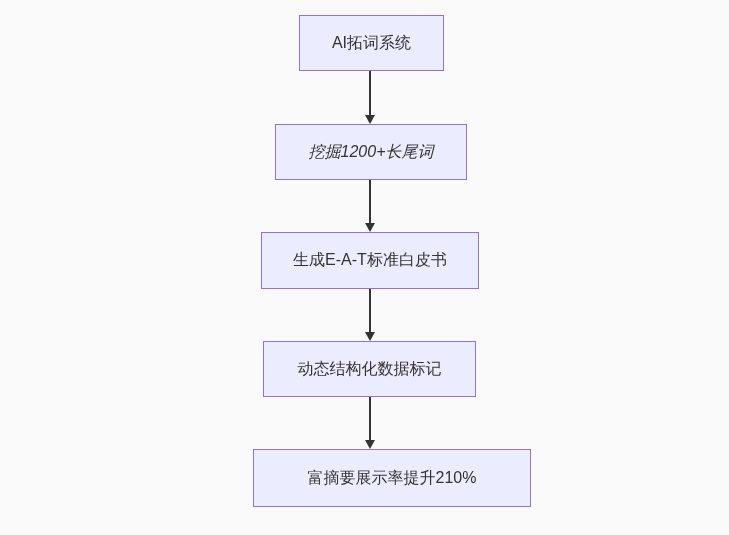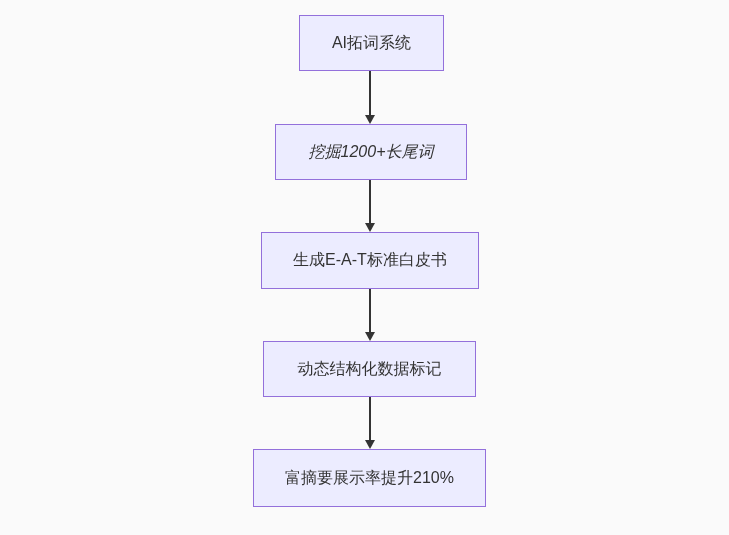--- a/index.html
+++ b/index.html
@@ -28,21 +28,21 @@
     display: flex;
     align-items: center;
     justify-content: center;
     text-align: center;
     white-space: nowrap;
   }
   .node-0 { left: 299px; top: 15px;  width: 145px; height: 56px; }
   .node-1 { left: 275px; top: 124px; width: 192px; height: 56px; font-style: italic; }
   .node-2 { left: 261px; top: 232px; width: 218px; height: 57px; }
   .node-3 { left: 255px; top: 341px; width: 213px; height: 56px; margin-left: 8px; }
-  .node-4 { left: 253px; top: 449px; width: 233px; height: 58px; }
+  .node-4 { left: 253px; top: 449px; width: 278px; height: 58px; }
 
   .edge {
     position: absolute;
     left: 369px;
     width: 2px;
     background: #333333;
   }
   .edge::after {
     content: "";
     position: absolute;

